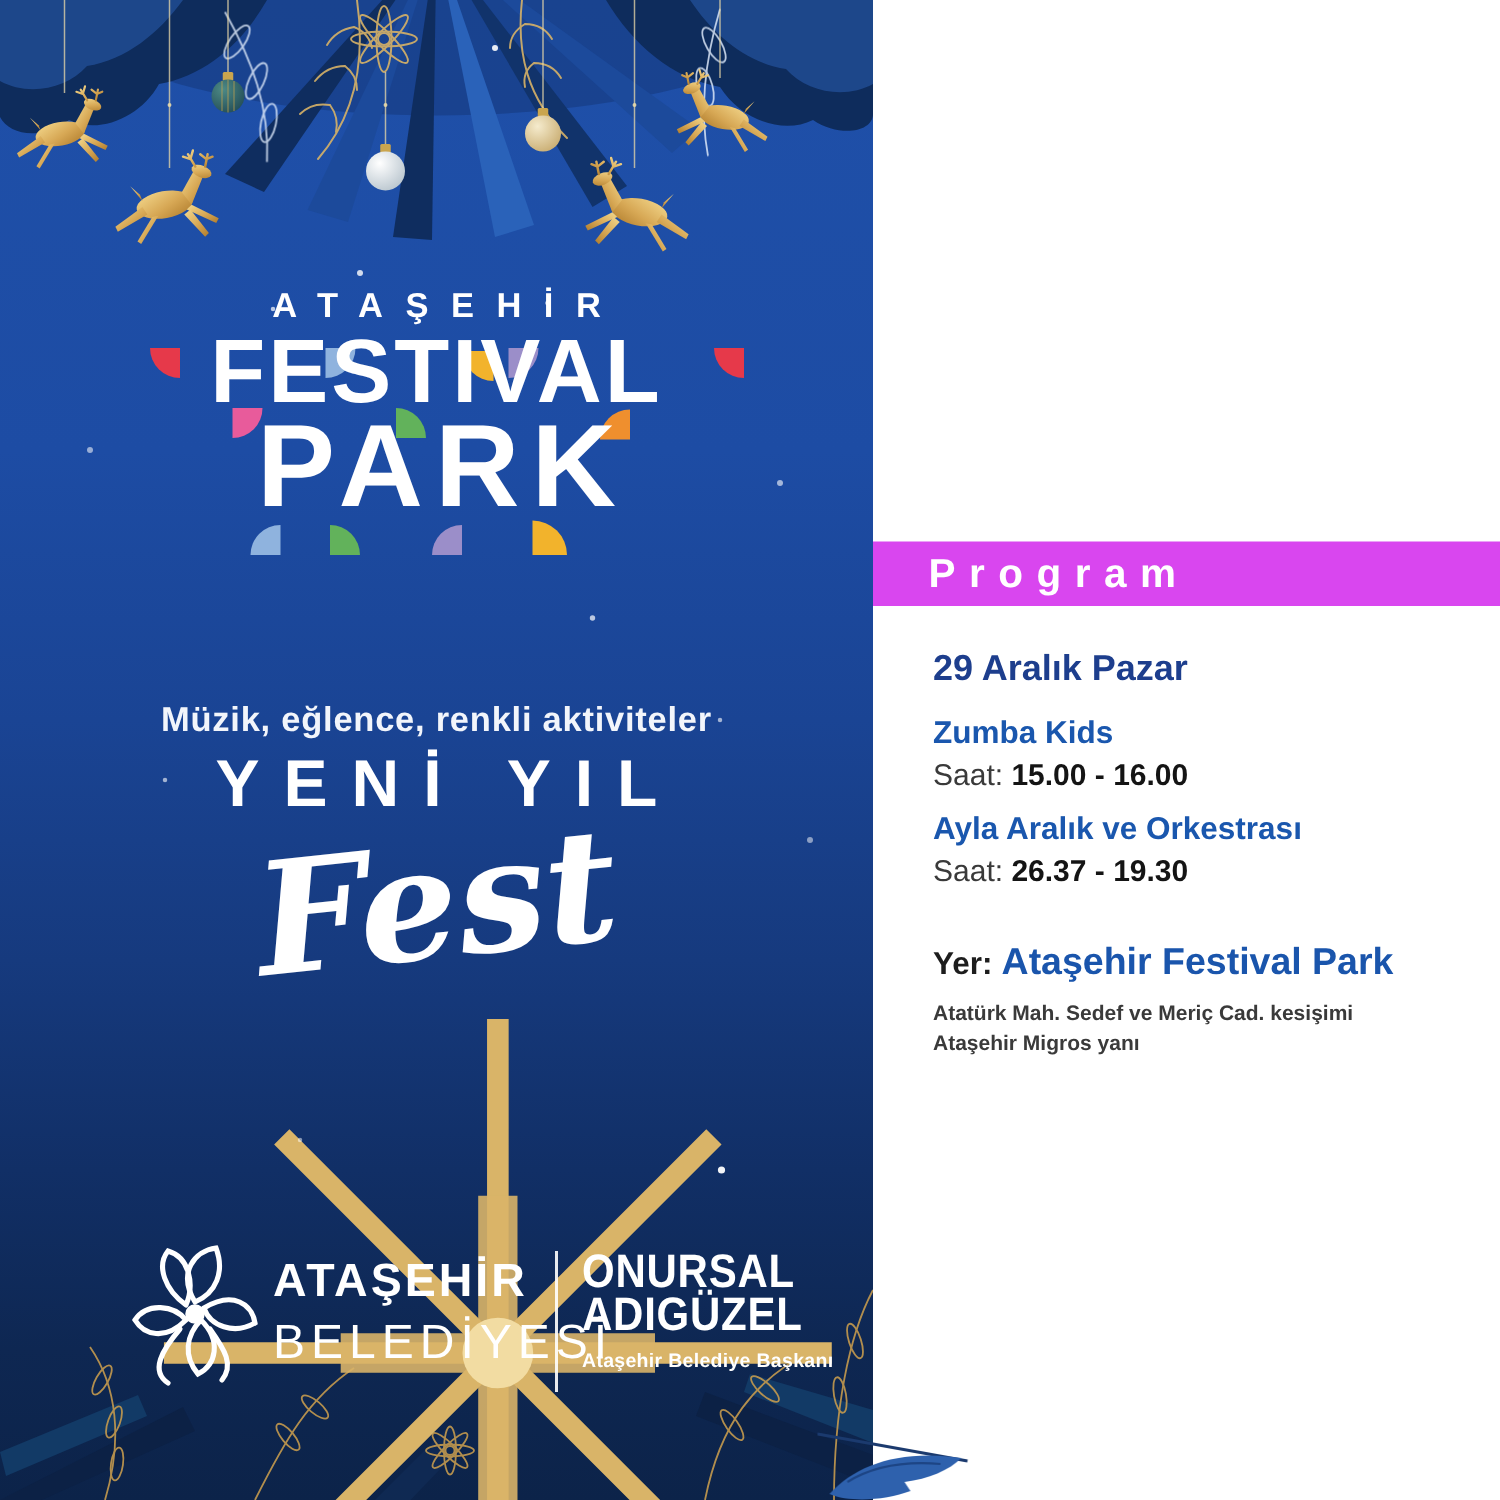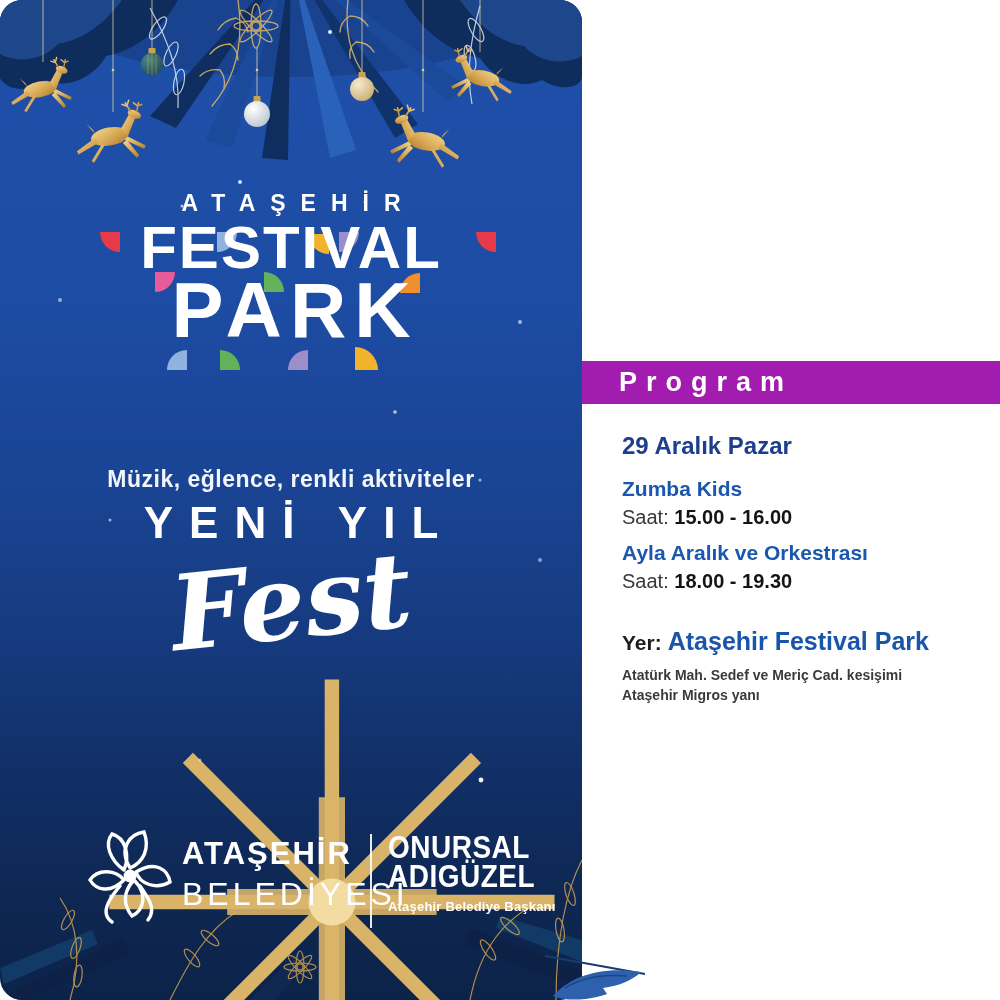--- a/index.html
+++ b/index.html
@@ -1,21 +1,21 @@
 <!DOCTYPE html>
 <html><head>
 <meta charset="utf-8">
 <style>
   html,body{margin:0;padding:0;}
   body{width:1000px;height:1000px;overflow:hidden;font-family:"Liberation Sans",sans-serif;background:#fff;}
   .canvas{position:relative;width:1000px;height:1000px;background:#fff;overflow:hidden;}
 
   
   .poster{position:absolute;left:0;top:0;width:582px;height:1000px;overflow:hidden;
-    background:linear-gradient(180deg,#1f50a9 0%,#1d4ca4 30%,#1a4494 48%,#163a7e 64%,#112f66 78%,#0e2752 90%,#0c2349 100%);border-radius:22px;}
+    background:linear-gradient(180deg,#1f50a9 0%,#1d4ca4 30%,#1a4494 48%,#163a7e 64%,#112f66 78%,#0e2752 90%,#0c2349 100%);}
   .poster-svg{position:absolute;left:0;top:0;}
 
   .kicker{position:absolute;left:0;top:190px;width:582px;text-align:center;color:#fff;
     font-size:23px;font-weight:700;letter-spacing:15px;text-indent:15px;}
   .title-block{position:absolute;left:0;top:222px;width:582px;text-align:center;color:#fff;z-index:3;}
   .title-line1{font-size:60px;font-weight:700;letter-spacing:2px;line-height:0.88;}
   .title-line2{font-size:78px;font-weight:900;letter-spacing:8px;line-height:0.92;text-indent:8px;}
   .accents{position:absolute;left:0;top:0;width:582px;height:420px;z-index:2;}
   .q{position:absolute;width:20px;height:20px;}
   .q.tl{border-top-left-radius:100%;}
@@ -37,21 +37,21 @@
   .muni{position:absolute;left:182px;top:8px;}
   .muni-1{font-size:31px;font-weight:900;letter-spacing:2px;}
   .muni-2{font-size:32px;font-weight:400;letter-spacing:4px;margin-top:4px;}
   .brand-divider{position:absolute;left:370px;top:6px;width:2px;height:94px;background:rgba(255,255,255,.9);}
   .mayor{position:absolute;left:388px;top:4px;}
   .mayor-1,.mayor-2{font-size:28px;font-weight:900;letter-spacing:0.5px;line-height:1.02;transform:scaleY(1.12);transform-origin:left top;}
   .mayor-title{font-size:13px;font-weight:700;margin-top:10px;letter-spacing:0.2px;}
 
   
   .panel{position:absolute;left:582px;top:0;width:418px;height:1000px;background:#fff;}
-  .program-bar{position:absolute;left:0;top:361px;width:418px;height:43px;background:#a21caf;
+  .program-bar{position:absolute;left:0;top:361px;width:418px;height:43px;background:#d946ef;
     color:#fff;font-size:27px;font-weight:700;letter-spacing:9px;line-height:43px;padding-left:37px;box-sizing:border-box;}
   .program-content{position:absolute;left:40px;top:432px;width:360px;}
   .program-date{font-size:24px;font-weight:700;color:#1d3e8d;margin-bottom:17px;}
   .event-name{font-size:21px;font-weight:700;color:#1a57ae;margin-bottom:5px;}
   .saat{font-size:20px;color:#3a3a3a;margin-bottom:12px;}
   .saat b{color:#141414;font-weight:700;}
   .venue{margin-top:34px;}
   .venue-line{font-size:21px;color:#1d1d1d;font-weight:700;}
   .venue-name{font-size:25px;font-weight:700;color:#1a55ac;margin-left:6px;}
   .venue-address{margin-top:9px;font-size:14px;font-weight:700;color:#3a3a3a;line-height:1.45;}
@@ -296,21 +296,21 @@
 
     <div class="program-content">
       <div class="program-date">29 Aralık Pazar</div>
 
       <div>
         <div class="event-name">Zumba Kids</div>
         <div class="saat"><span>Saat:</span> <b>15.00 - 16.00</b></div>
       </div>
       <div>
         <div class="event-name">Ayla Aralık ve Orkestrası</div>
-        <div class="saat"><span>Saat:</span> <b>18.00 - 19.30</b></div>
+        <div class="saat"><span>Saat:</span> <b>26.37 - 19.30</b></div>
       </div>
 
       <div class="venue">
         <div class="venue-line">
           <span>Yer:</span><span class="venue-name">Ataşehir Festival Park</span>
         </div>
         <div class="venue-address">
           <div>Atatürk Mah. Sedef ve Meriç Cad. kesişimi</div>
           <div>Ataşehir Migros yanı</div>
         </div>

